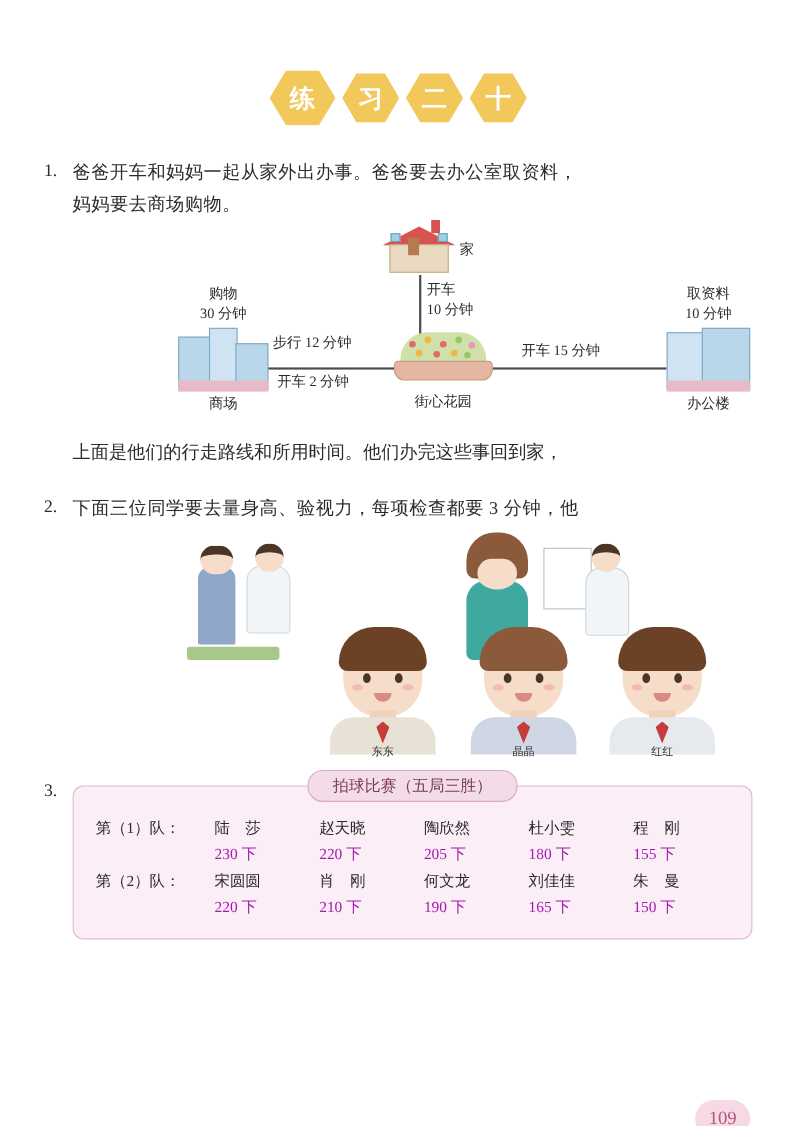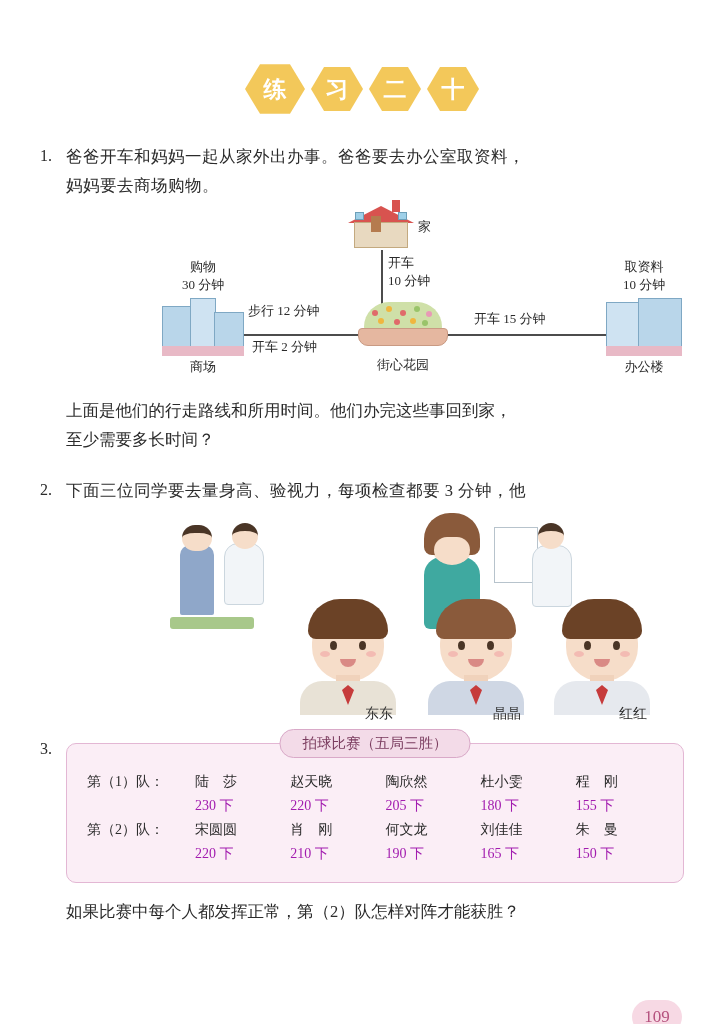--- a/index.html
+++ b/index.html
@@ -88,21 +88,21 @@
   .face { width: 72px; height: 74px; border-radius: 36px 36px 34px 34px; background:#f6ddc9; position:relative; }
   .hair { position:absolute; left:-4px; top:-8px; width:80px; height:40px; border-radius:40px 40px 10px 10px; }
   .eye { position:absolute; top:34px; width:7px; height:9px; border-radius:50%; background:#4a3526; }
   .eye.l { left:18px; } .eye.r { right:18px; }
   .mouth { position:absolute; left:28px; top:52px; width:16px; height:8px; border-radius: 0 0 10px 10px; background:#d98a85; }
   .cheek { position:absolute; top:44px; width:10px; height:6px; border-radius:50%; background:#f2b3ae; opacity:.8; }
   .cheek.l { left:8px; } .cheek.r { right:8px; }
   .neck { position:absolute; left:24px; top:68px; width:24px; height:12px; background:#f0d2bb; }
   .shoulders { position:absolute; left:-12px; top:74px; width:96px; height:34px; border-radius:22px 22px 0 0; }
   .tie { position:absolute; left:30px; top:78px; width:12px; height:20px; background:#c63b3b; clip-path: polygon(50% 0, 100% 25%, 50% 100%, 0 25%); }
-  .name { position:absolute; font-size:14px; text-align:right; width:90px; }
+  .name { position:absolute; font-size:10px; text-align:center; width:90px; }
 
   .scene { position:absolute; }
   .doctor-coat { position:absolute; width:40px; height:62px; background:#f2f5f8; border:1.2px solid #cbd6de; border-radius:14px 14px 4px 4px; }
   .kidstand { position:absolute; width:34px; height:70px; background:#8fa7c9; border-radius:10px 10px 2px 2px;}
   .board { position:absolute; width:44px; height:56px; background:#ffffff; border:1.4px solid #b7c3cc; }
   .platform { position:absolute; width:84px; height:12px; background:#a8c88a; border-radius:3px; }
   .teen-body { position:absolute; width:56px; height:72px; background:#3fa9a0; border-radius:18px 18px 6px 6px; }
 
   
   .tbl-wrap { position: relative; margin-top: 8px; }
@@ -202,21 +202,20 @@
         <div class="lbl" style="left:530px; top:70px; width:96px;">10 分钟</div>
         <div class="office">
           <div class="b1"></div>
             <div class="b2"></div>
             <div class="base"></div>
         </div>
         <div class="lbl" style="left:530px; top:152px; width:96px;">办公楼</div>
       </div>
 
       <div class="closing" style="margin-top:0;">上面是他们的行走路线和所用时间。他们办完这些事回到家，</div>
-      <div class="closing" style="margin-top:0;">至少需要多长时间？</div>
     </div>
   </div>
 
   <div class="prob" style="margin-top:22px;">
     <div class="num">2.</div>
     <div class="body-col">
       <div class="stem">下面三位同学要去量身高、验视力，每项检查都要 3 分钟，他</div>
 
       <div class="illus">
 
@@ -323,19 +322,18 @@
                 <td class="amt">220 下</td>
                 <td class="amt">210 下</td>
                 <td class="amt">190 下</td>
                 <td class="amt">165 下</td>
                 <td class="amt">150 下</td>
               </tr>
             </tbody>
           </table>
         </div>
       </div>
-      <div class="closing">如果比赛中每个人都发挥正常，第（2）队怎样对阵才能获胜？</div>
     </div>
   </div>
 
   <div class="pageno">109</div>
 
 </div>
 
 </body></html>

